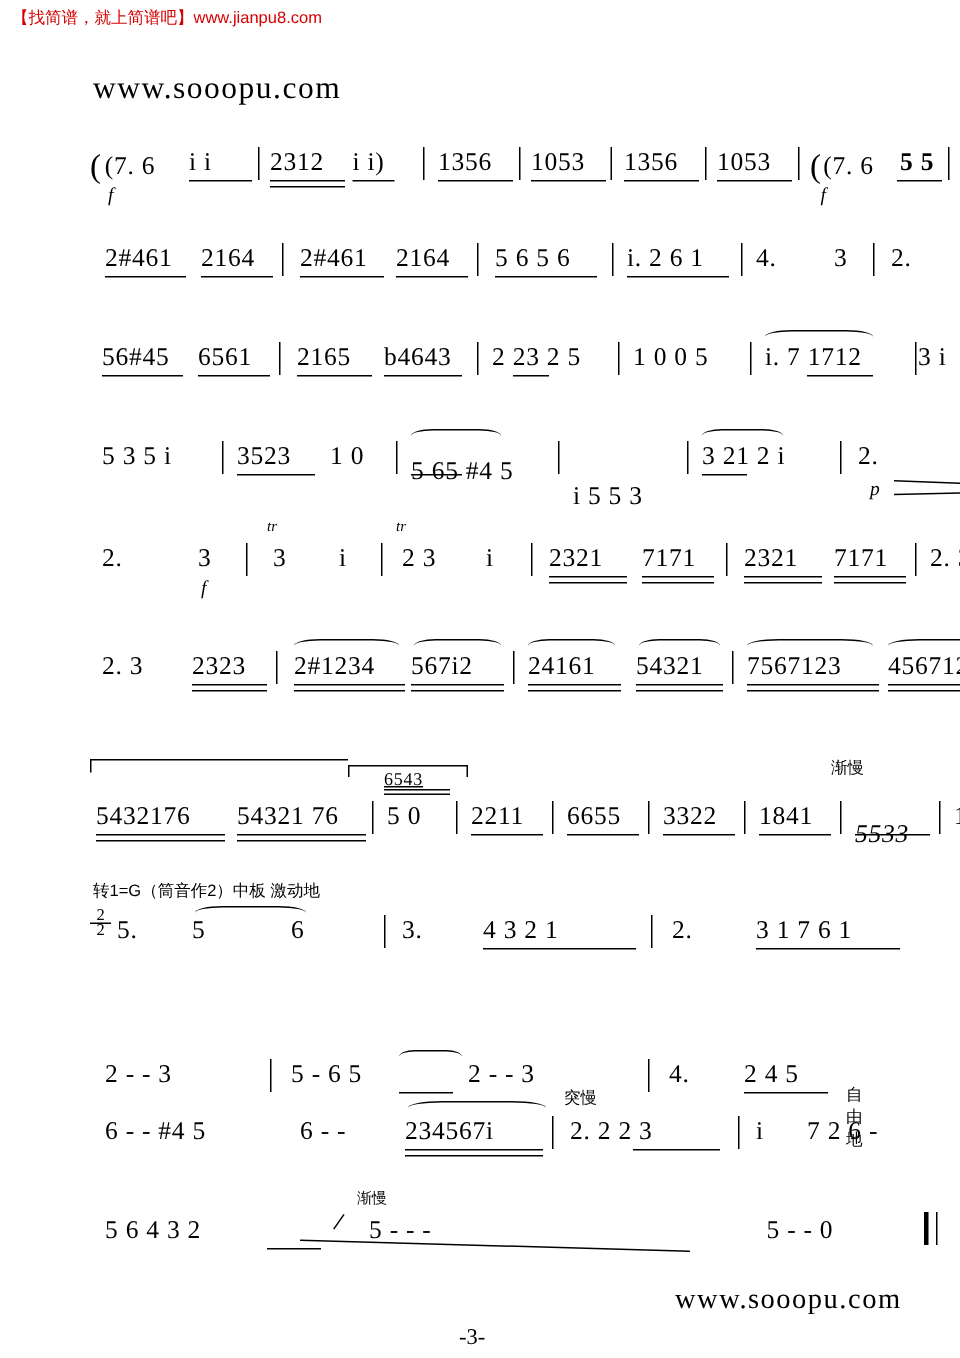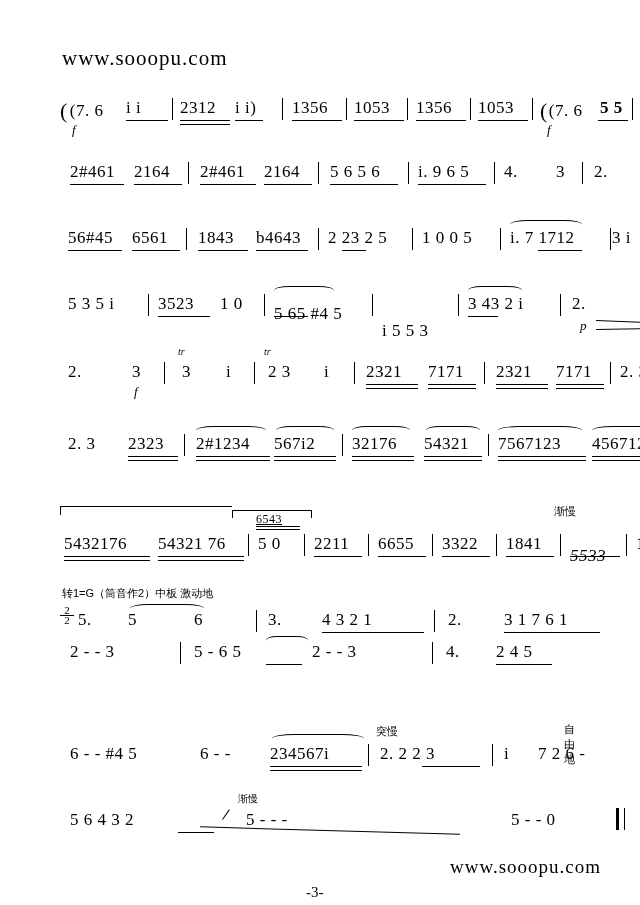--- a/index.html
+++ b/index.html
@@ -99,20 +99,21 @@
     text-align:center;
   }
   .meter i{display:block;font-style:normal;}
   .longline{position:absolute;height:1.2px;background:#000;}
 </style>
 </head>
 <body>
 
 <div class="page">
 
+  <div class="banner">【找简谱，就上简谱吧】www.jianpu8.com</div>
   <div class="site-top">www.sooopu.com</div>
 
   <div class="row" style="top:92px;">
     <span class="cell" style="position:absolute;left:0px;top:6px;">
       <span class="paren">(</span>
         <span style="margin-left:2px;">(7. 6</span>
     </span>
     <span class="cell" style="position:absolute;left:66px;top:6px;">i  i</span>
     <span class="bar" style="position:absolute;left:112px;top:6px;margin:0;"></span>
     <span class="cell" style="position:absolute;left:120px;top:6px;">2312</span>
@@ -150,40 +151,40 @@
 
   <div class="row" style="top:158px;">
     <span class="cell" style="position:absolute;left:10px;top:4px;">2#461</span>
     <span class="cell" style="position:absolute;left:74px;top:4px;">2164</span>
     <span class="bar" style="position:absolute;left:128px;top:4px;margin:0;"></span>
     <span class="cell" style="position:absolute;left:140px;top:4px;">2#461</span>
     <span class="cell" style="position:absolute;left:204px;top:4px;">2164</span>
     <span class="bar" style="position:absolute;left:258px;top:4px;margin:0;"></span>
     <span class="cell" style="position:absolute;left:270px;top:4px;">5 6 5 6</span>
     <span class="bar" style="position:absolute;left:348px;top:4px;margin:0;"></span>
-    <span class="cell" style="position:absolute;left:358px;top:4px;">i. 9 6 5</span>
+    <span class="cell" style="position:absolute;left:358px;top:4px;">i. 2 6 1</span>
     <span class="bar" style="position:absolute;left:434px;top:4px;margin:0;"></span>
     <span class="cell" style="position:absolute;left:444px;top:4px;">4.</span>
     <span class="cell" style="position:absolute;left:496px;top:4px;">3</span>
     <span class="bar" style="position:absolute;left:522px;top:4px;margin:0;"></span>
     <span class="cell" style="position:absolute;left:534px;top:4px;">2.</span>
 
     <div class="beam" style="left:10px;top:26px;width:54px;"></div>
     <div class="beam" style="left:74px;top:26px;width:48px;"></div>
     <div class="beam" style="left:140px;top:26px;width:56px;"></div>
     <div class="beam" style="left:204px;top:26px;width:48px;"></div>
     <div class="beam" style="left:270px;top:26px;width:68px;"></div>
     <div class="beam" style="left:358px;top:26px;width:68px;"></div>
   </div>
 
   <div class="row" style="top:222px;">
     <span class="cell" style="position:absolute;left:8px;top:6px;">56#45</span>
     <span class="cell" style="position:absolute;left:72px;top:6px;">6561</span>
     <span class="bar" style="position:absolute;left:126px;top:6px;margin:0;"></span>
-    <span class="cell" style="position:absolute;left:138px;top:6px;">1843</span>
+    <span class="cell" style="position:absolute;left:138px;top:6px;">2165</span>
     <span class="cell" style="position:absolute;left:196px;top:6px;">b4643</span>
     <span class="bar" style="position:absolute;left:258px;top:6px;margin:0;"></span>
     <span class="cell" style="position:absolute;left:268px;top:6px;">2 23  2 5</span>
     <span class="bar" style="position:absolute;left:352px;top:6px;margin:0;"></span>
     <span class="cell" style="position:absolute;left:362px;top:6px;">1 0 0 5</span>
     <span class="bar" style="position:absolute;left:440px;top:6px;margin:0;"></span>
     <span class="cell" style="position:absolute;left:450px;top:6px;">i. 7  1712</span>
     <span class="bar" style="position:absolute;left:550px;top:6px;margin:0;"></span>
     <span class="cell" style="position:absolute;left:552px;top:6px;">3 i</span>
 
@@ -200,21 +201,21 @@
   <div class="row" style="top:288px;">
     <span class="cell" style="position:absolute;left:8px;top:6px;">5  3 5  i</span>
     <span class="bar" style="position:absolute;left:88px;top:6px;margin:0;"></span>
     <span class="cell" style="position:absolute;left:98px;top:6px;">3523</span>
     <span class="cell" style="position:absolute;left:160px;top:6px;">1 0</span>
     <span class="bar" style="position:absolute;left:204px;top:6px;margin:0;"></span>
     <span class="cell" style="position:absolute;left:214px;top:6px;margin-top:10px;">5 65  #4 5</span>
     <span class="bar" style="position:absolute;left:312px;top:6px;margin:0;"></span>
     <span class="cell" style="position:absolute;left:322px;top:6px;margin-top:27px;">i 5  5 3</span>
     <span class="bar" style="position:absolute;left:398px;top:6px;margin:0;"></span>
-    <span class="cell" style="position:absolute;left:408px;top:6px;">3 43  2 i</span>
+    <span class="cell" style="position:absolute;left:408px;top:6px;">3 21  2 i</span>
     <span class="bar" style="position:absolute;left:500px;top:6px;margin:0;"></span>
     <span class="cell" style="position:absolute;left:512px;top:6px;">2.</span>
 
     <div class="beam" style="left:98px;top:28px;width:52px;"></div>
     <div class="beam" style="left:214px;top:28px;width:34px;"></div>
     <div class="beam" style="left:408px;top:28px;width:30px;"></div>
     <div class="slur" style="left:214px;top:-2px;width:60px;"></div>
     <div class="slur" style="left:408px;top:-2px;width:54px;"></div>
     <div class="dyn" style="left:520px;top:30px;">p</div>
 
@@ -254,21 +255,21 @@
     <div class="dyn" style="left:74px;top:28px;">f</div>
   </div>
 
   <div class="row" style="top:424px;">
     <span class="cell" style="position:absolute;left:8px;top:10px;">2. 3</span>
     <span class="cell" style="position:absolute;left:68px;top:10px;">2323</span>
     <span class="bar" style="position:absolute;left:124px;top:10px;margin:0;"></span>
     <span class="cell" style="position:absolute;left:136px;top:10px;">2#1234</span>
     <span class="cell" style="position:absolute;left:214px;top:10px;">567i2</span>
     <span class="bar" style="position:absolute;left:282px;top:10px;margin:0;"></span>
-    <span class="cell" style="position:absolute;left:292px;top:10px;">32176</span>
+    <span class="cell" style="position:absolute;left:292px;top:10px;">24161</span>
     <span class="cell" style="position:absolute;left:364px;top:10px;">54321</span>
     <span class="bar" style="position:absolute;left:428px;top:10px;margin:0;"></span>
     <span class="cell" style="position:absolute;left:438px;top:10px;">7567123</span>
     <span class="cell" style="position:absolute;left:532px;top:10px;">456712 34</span>
 
     <div class="beam" style="left:68px;top:32px;width:50px;"></div>
     <div class="beam" style="left:68px;top:36px;width:50px;"></div>
     <div class="beam" style="left:136px;top:32px;width:74px;"></div>
     <div class="beam" style="left:136px;top:36px;width:74px;"></div>
     <div class="beam" style="left:214px;top:32px;width:62px;"></div>
@@ -345,21 +346,21 @@
     <span class="cell" style="position:absolute;left:262px;top:6px;">4 3 2 1</span>
     <span class="bar" style="position:absolute;left:374px;top:6px;margin:0;"></span>
     <span class="cell" style="position:absolute;left:388px;top:6px;">2.</span>
     <span class="cell" style="position:absolute;left:444px;top:6px;">3 1 7 6 1</span>
 
     <div class="beam" style="left:262px;top:28px;width:102px;"></div>
     <div class="beam" style="left:444px;top:28px;width:96px;"></div>
     <div class="slur" style="left:70px;top:0px;width:74px;"></div>
   </div>
 
-  <div class="row" style="top:636px;text-align:right;">
+  <div class="row" style="top:700px;text-align:right;">
     <span class="cell" style="position:absolute;left:10px;top:6px;">2  -  - 3</span>
     <span class="bar" style="position:absolute;left:120px;top:6px;margin:0;"></span>
     <span class="cell" style="position:absolute;left:134px;top:6px;">5  -  6 5</span>
     <span class="cell" style="position:absolute;left:252px;top:6px;">2 -  - 3</span>
     <span class="bar" style="position:absolute;left:372px;top:6px;margin:0;"></span>
     <span class="cell" style="position:absolute;left:386px;top:6px;">4.</span>
     <span class="cell" style="position:absolute;left:436px;top:6px;">2 4 5</span>
 
     <div class="beam" style="left:206px;top:28px;width:36px;"></div>
     <div class="beam" style="left:436px;top:28px;width:56px;"></div>

